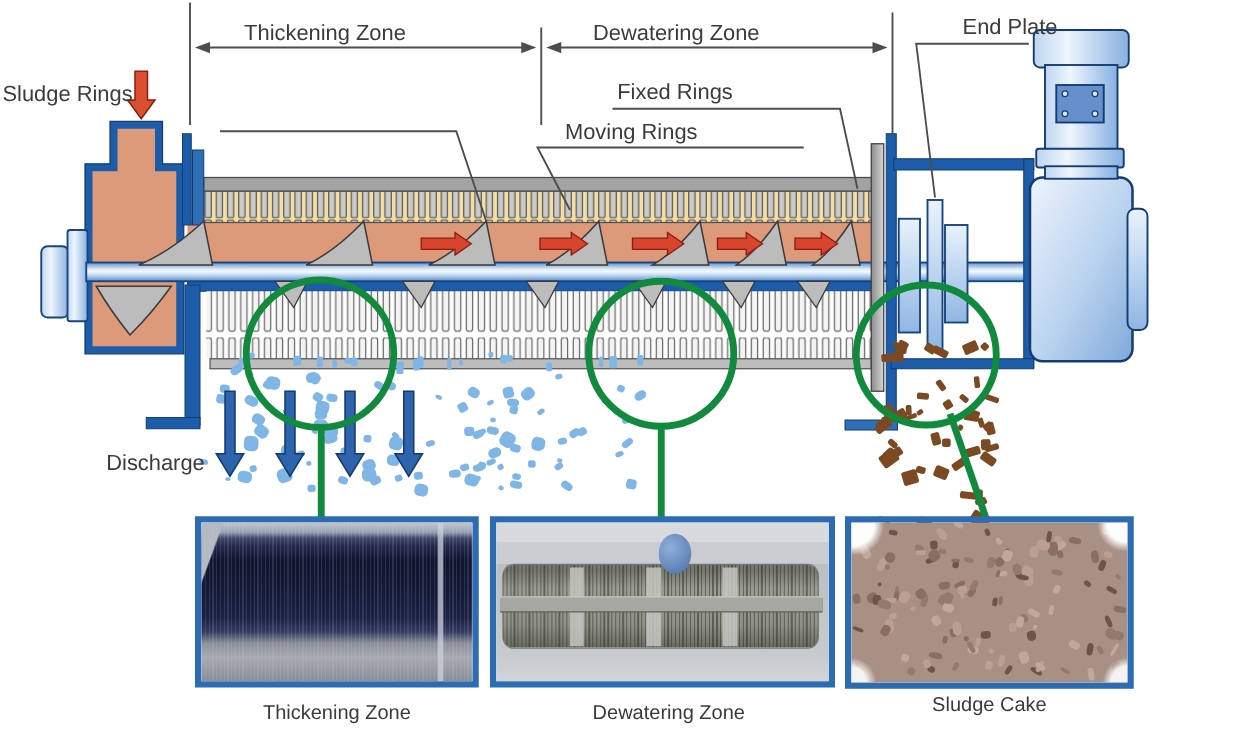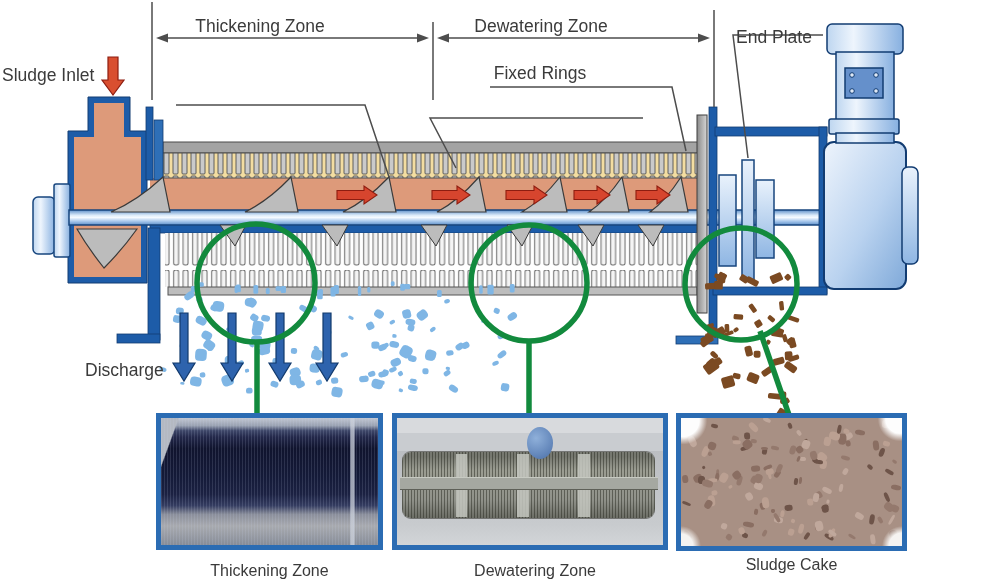--- a/index.html
+++ b/index.html
@@ -361,25 +361,26 @@
     <polygon points="429,38 417,33.5 417,42.5" fill="#4d4d4d" stroke="none"></polygon>
     <polygon points="437,38 449,33.5 449,42.5" fill="#4d4d4d" stroke="none"></polygon>
     <polygon points="710,38 698,33.5 698,42.5" fill="#4d4d4d" stroke="none"></polygon>
     <path d="M176,105 L365,105 L389,177"></path>
     <path d="M490,87 L672,87 L686,151"></path>
     <path d="M643,118 L430,118 L456,168"></path>
     <path d="M823,35 L733,35 L748,158"></path>
   </g>
 </svg>
 
-<div class="lbl" style="left:2px;top:66px;">Sludge Inlet</div>
+<div class="lbl" style="left:2px;top:66px;">Sludge Rings</div>
 <div class="lbl ctr" style="left:160px;top:17px;width:200px;">Thickening Zone</div>
 <div class="lbl ctr" style="left:441px;top:17px;width:200px;">Dewatering Zone</div>
-<div class="lbl ctr" style="left:724px;top:12px;width:100px;margin-top:16px;">End Plate</div>
+<div class="lbl ctr" style="left:758px;top:12px;width:100px;">End Plate</div>
 <div class="lbl ctr" style="left:485px;top:64px;width:110px;">Fixed Rings</div>
+<div class="lbl ctr" style="left:443px;top:96px;width:124px;">Moving Rings</div>
 <div class="lbl" style="left:85px;top:361px;">Discharge</div>
 
 <div class="photo" style="left:156px;top:413px;width:227px;height:137px;">
   <div id="photo1-art"></div>
 </div>
 <div class="photo" style="left:392px;top:413px;width:276px;height:137px;">
   <div id="photo2-art">
     <div id="photo2-drum"></div>
     <div class="strut" style="left:22%;"></div>
     <div class="strut" style="left:45%;"></div>

